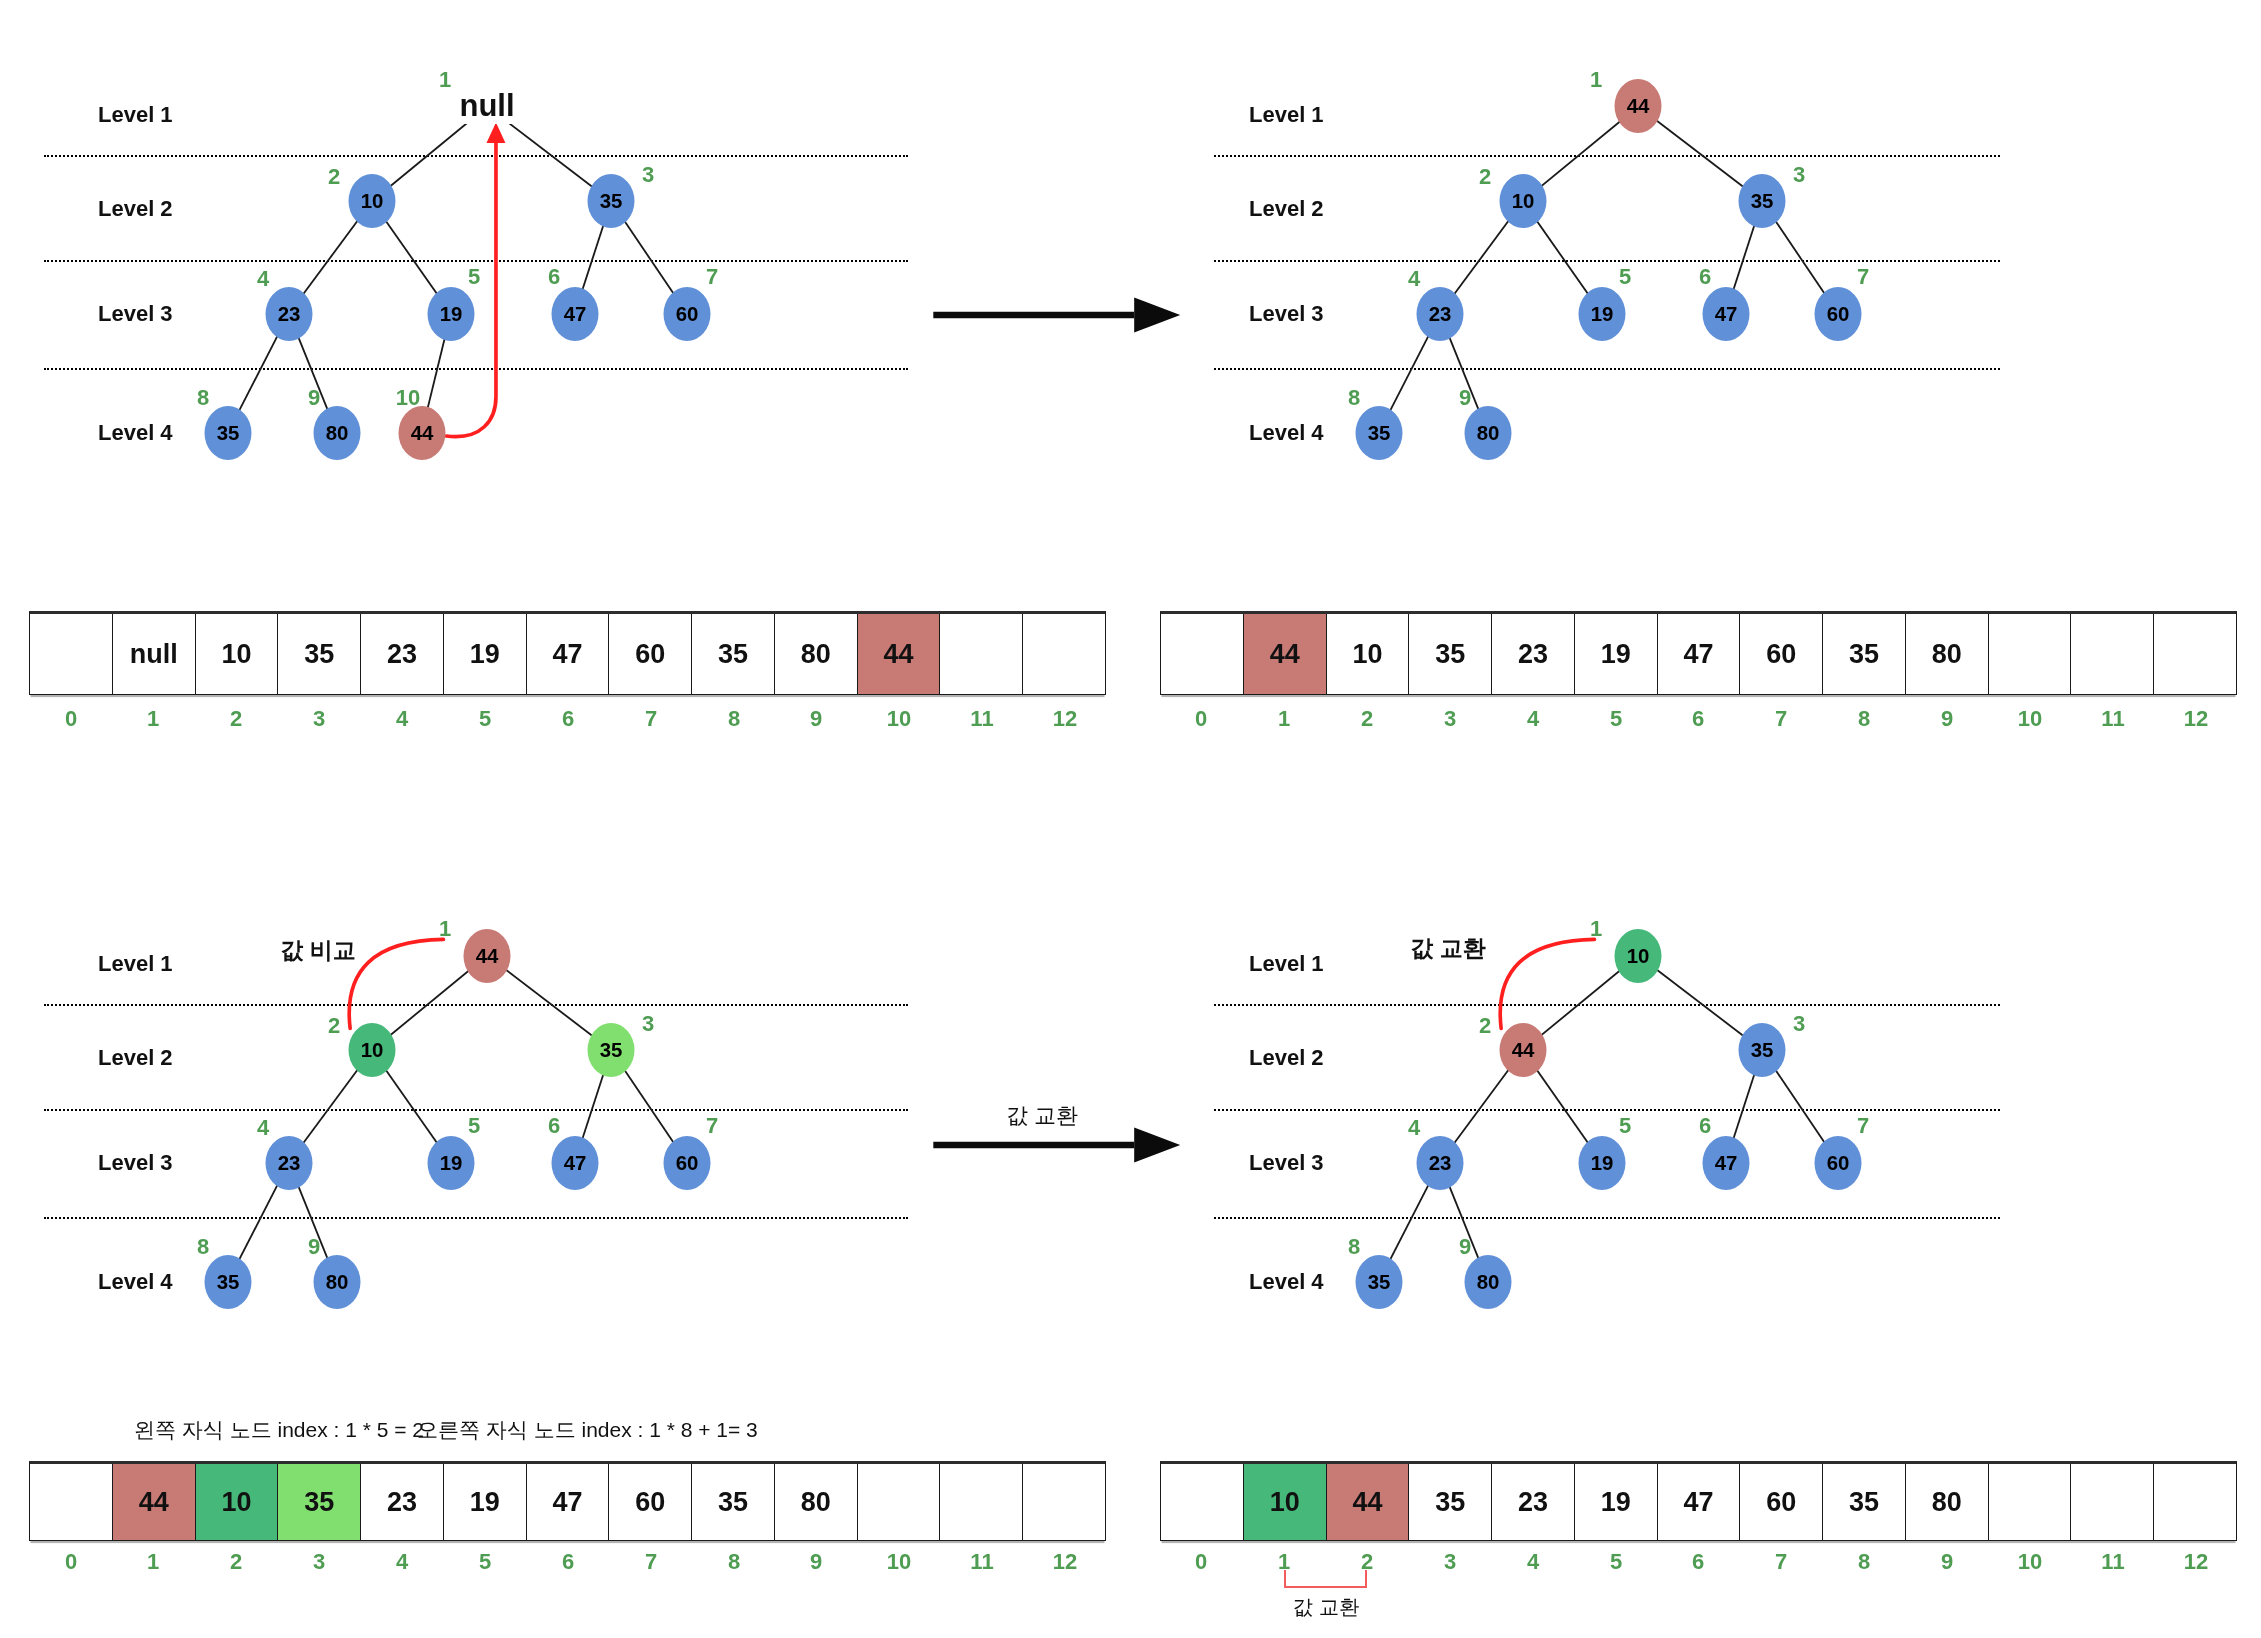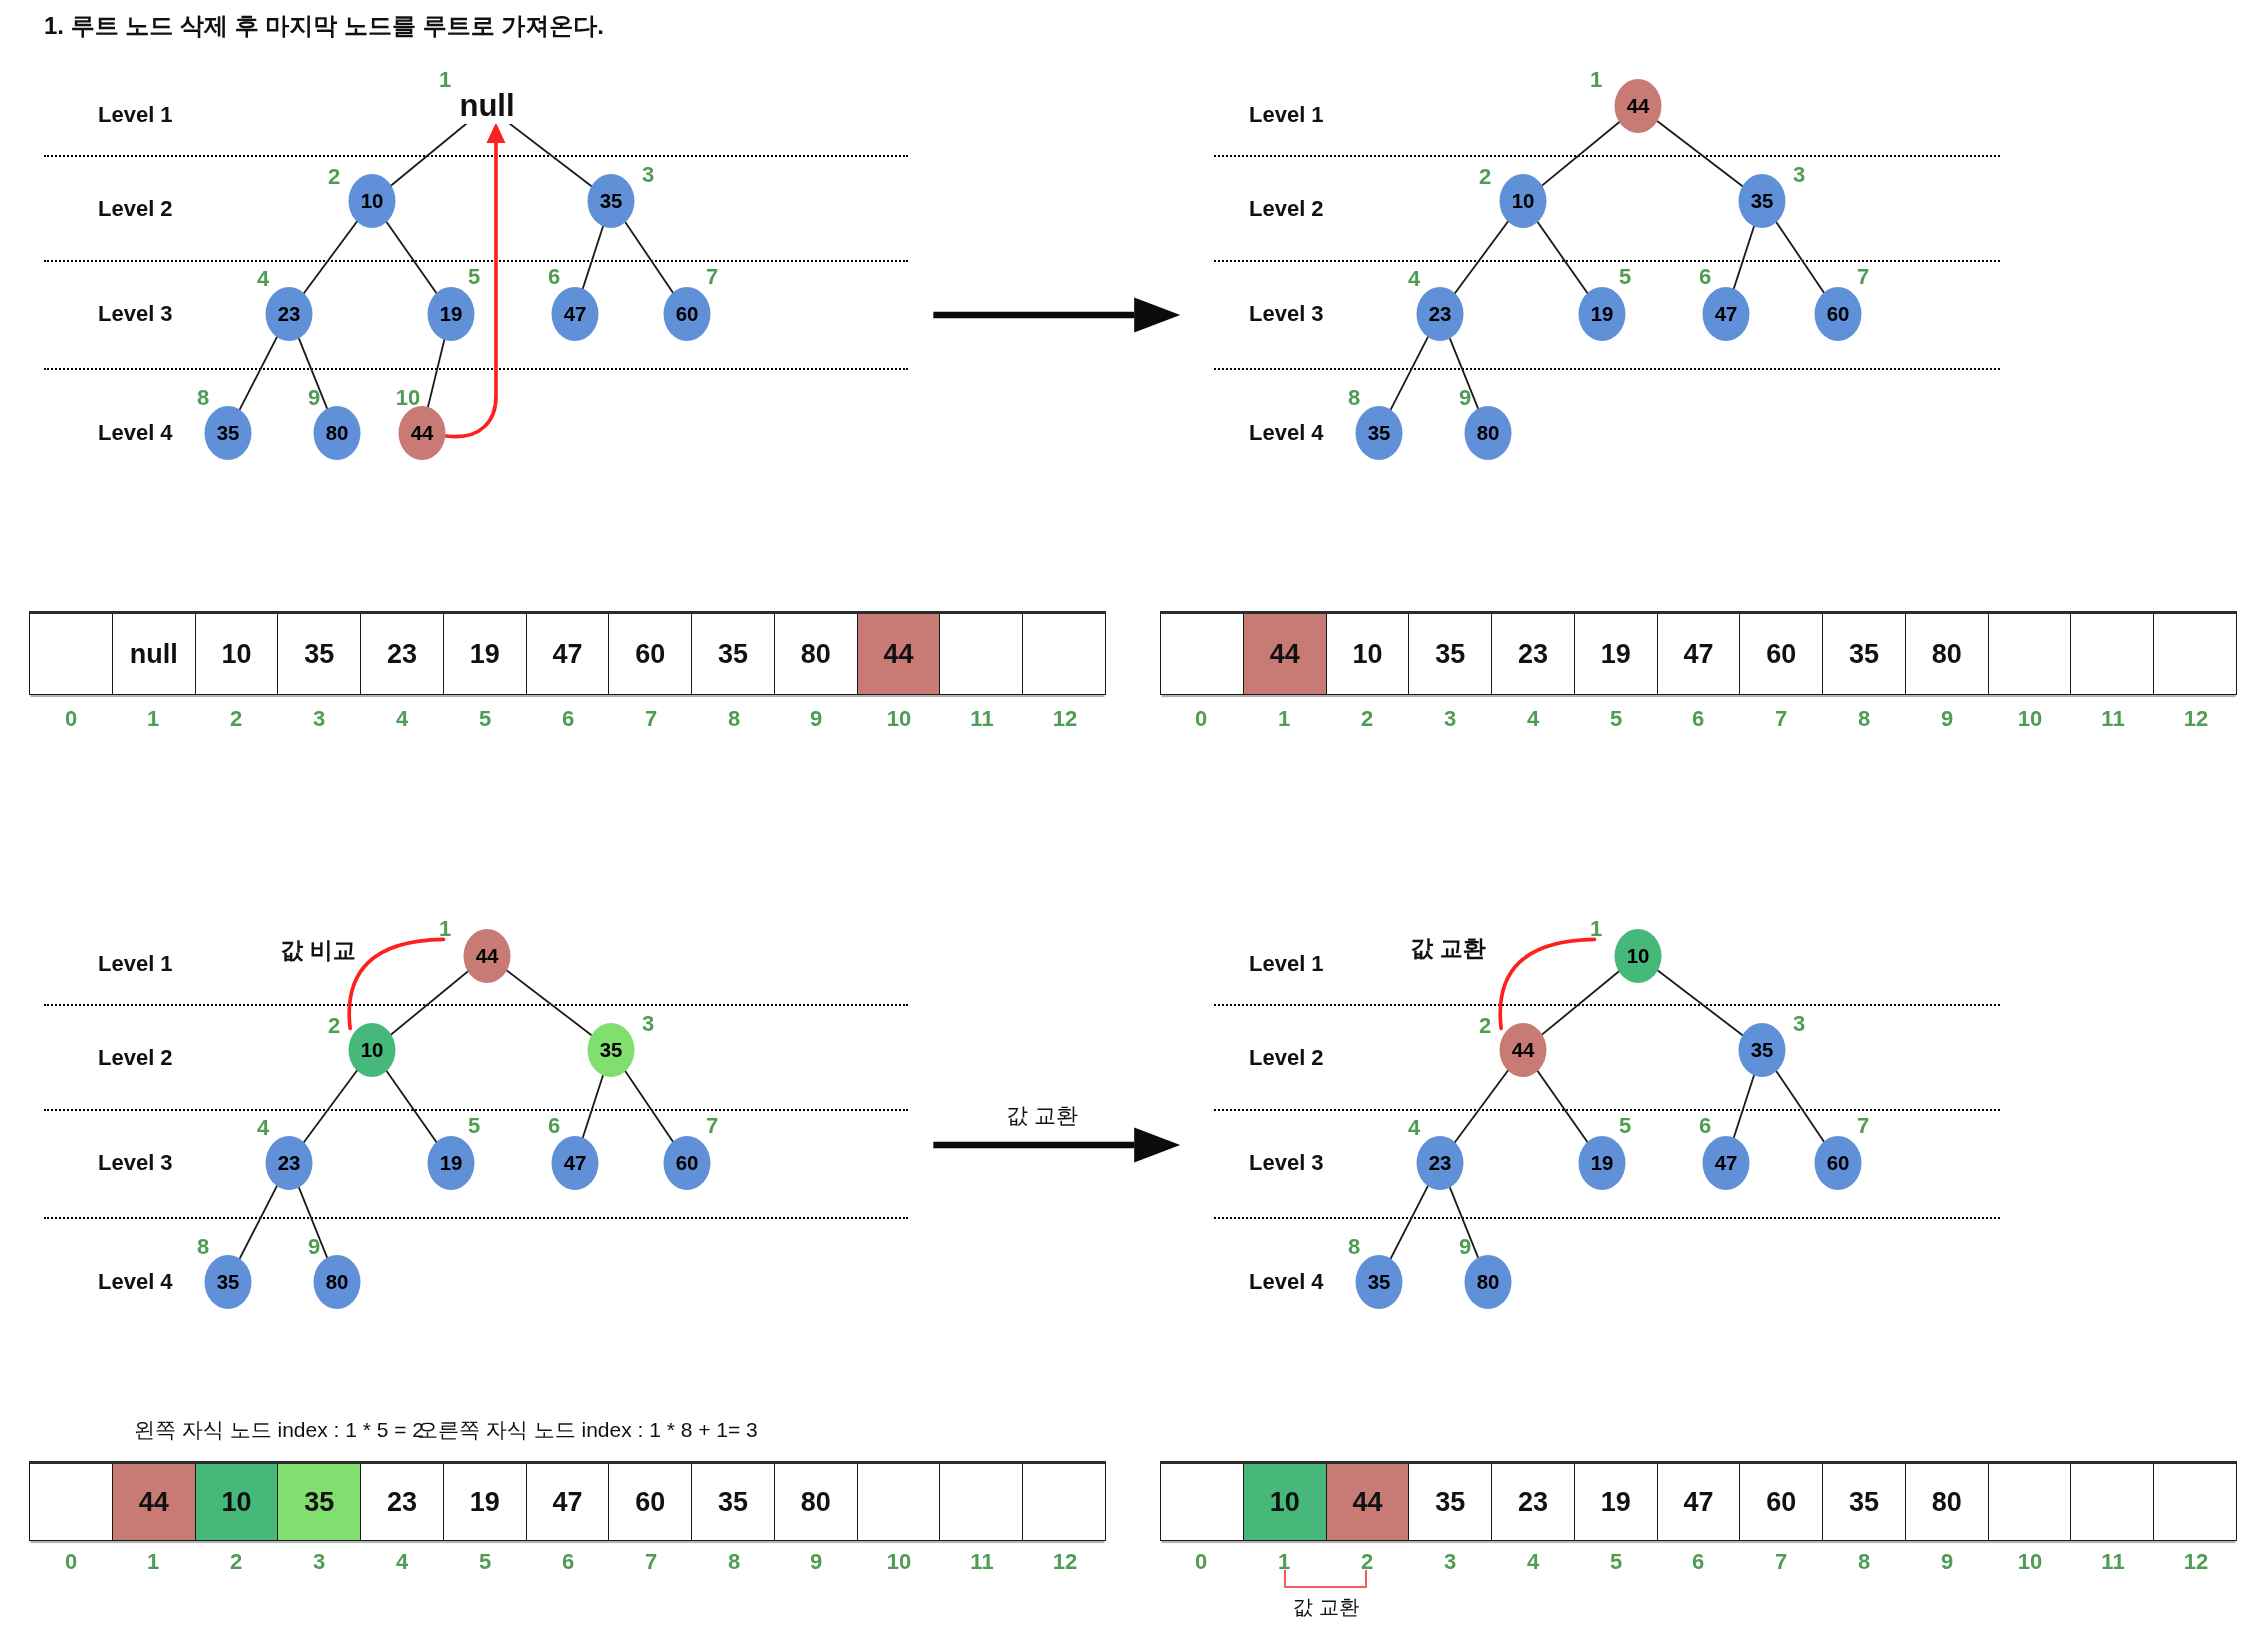--- a/index.html
+++ b/index.html
@@ -25,21 +25,20 @@
   .note{position:absolute;transform:translateY(-50%);font-size:21px;font-weight:500;white-space:nowrap;}
   .arrow-label{position:absolute;transform:translate(-50%,-100%);font-size:22px;font-weight:500;white-space:nowrap;}
   .bracket{position:absolute;border:2.9px solid #f25c5c;border-top:none;box-sizing:border-box;}
   .bracket-label{position:absolute;transform:translate(-50%,0);font-size:20.4px;font-weight:500;white-space:nowrap;}
 </style>
 </head>
 <body>
 
 <div class="canvas">
 
-  <div class="title" style="left:44px;top:10.2px;">1. 루트 노드 삭제 후 마지막 노드를 루트로 가져온다.</div>
 
   <svg class="tree-svg" style="left:926px;top:290px;" width="263" height="53" viewBox="0 0 360 72">
     <line x1="10" y1="34" x2="285" y2="34" stroke="#0b0b0b" stroke-width="9"></line>
     <polygon points="285,10 285,58 348,34" fill="#0b0b0b"></polygon>
   </svg>
 
   <div class="arrow-label" style="left:1042px;top:1131px;">값 교환</div>
   <svg class="tree-svg" style="left:926px;top:1120px;" width="263" height="53" viewBox="0 0 360 72">
     <line x1="10" y1="34" x2="285" y2="34" stroke="#0b0b0b" stroke-width="9"></line>
     <polygon points="285,10 285,58 348,34" fill="#0b0b0b"></polygon>

